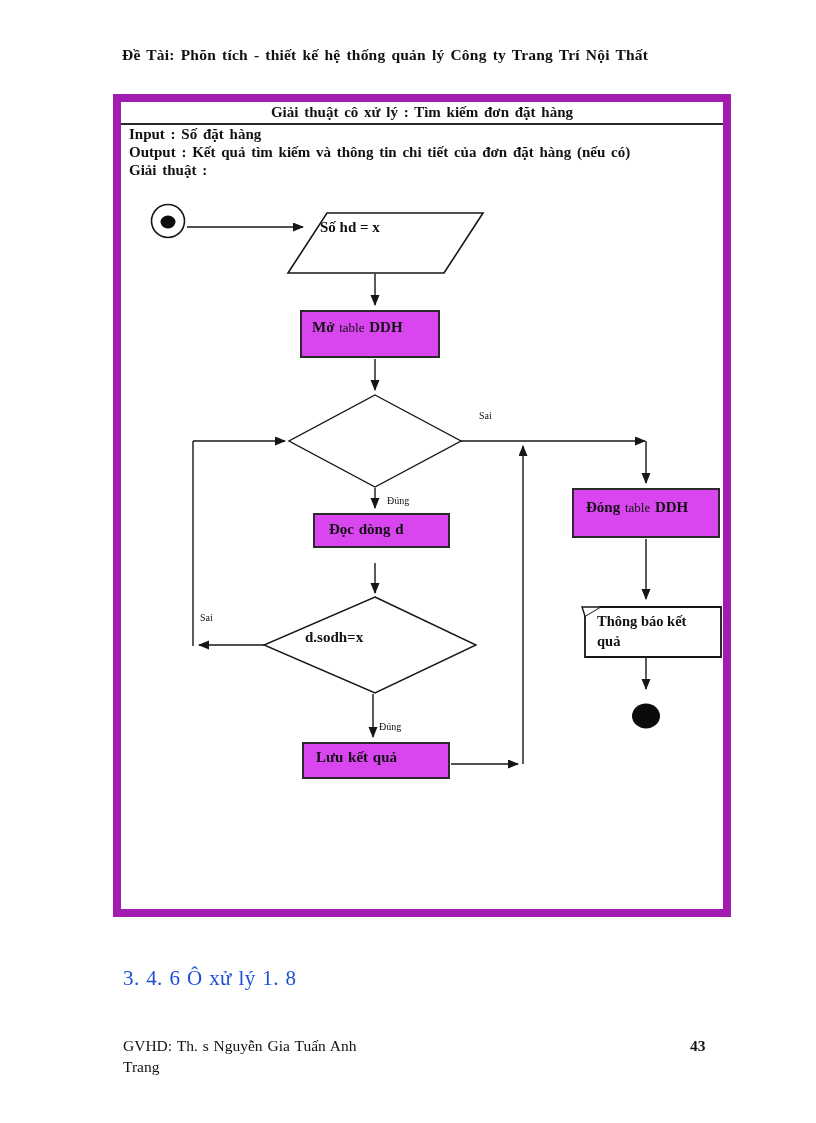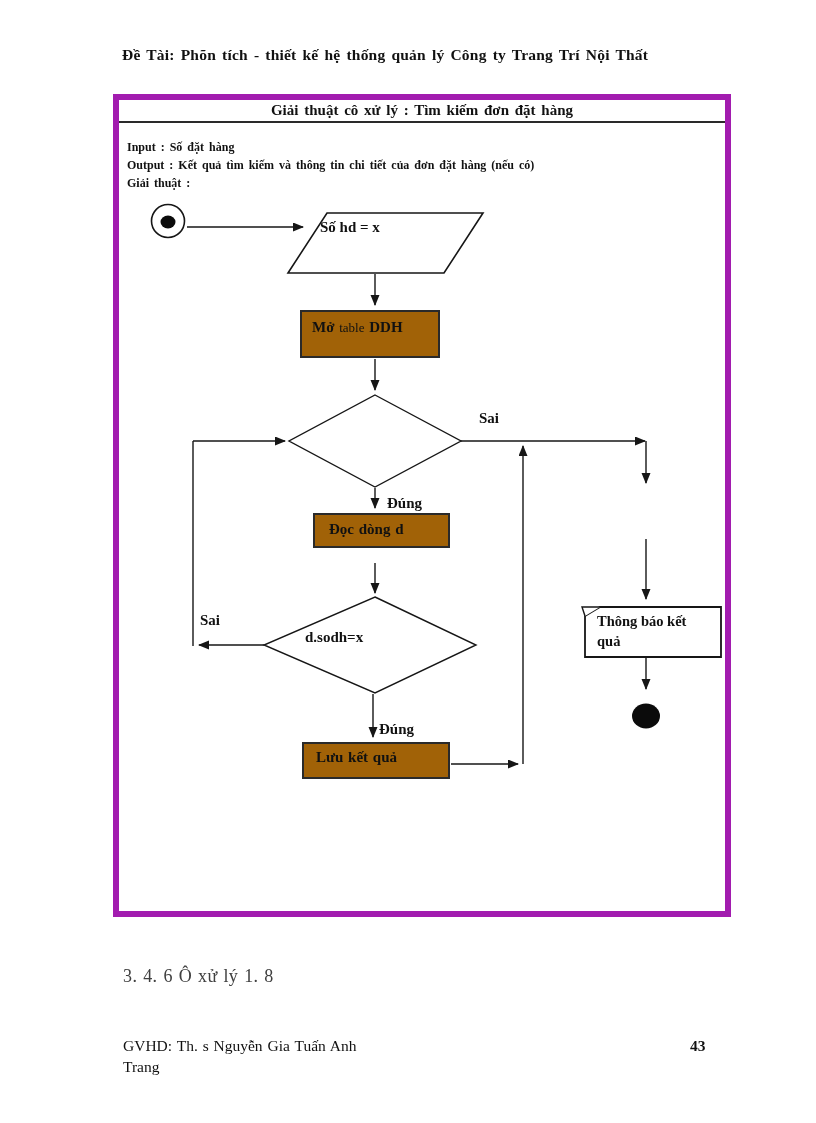--- a/index.html
+++ b/index.html
@@ -12,41 +12,41 @@
     overflow:hidden;
   }
   .abs{position:absolute;}
   .doc-header{
     left:122px;top:46px;width:640px;
     font-size:15.5px;font-weight:bold;word-spacing:2px;
     white-space:nowrap;letter-spacing:.2px;
   }
   .panel{
     left:113px;top:94px;width:618px;height:823px;
-    border:6px solid #a21caf;box-sizing:border-box;
+    border:8px solid #a21caf;box-sizing:border-box;
   }
   .panel-title{
     height:21px;line-height:21px;border-bottom:2px solid #2a2a2a;
     text-align:center;font-size:15px;font-weight:bold;word-spacing:2px;
     white-space:nowrap;
   }
-  .panel-info{padding:15px 8px 0 8px;font-size:12px;font-weight:bold;word-spacing:2px;}
+  .panel-info{padding:0 8px 0 8px;font-size:15px;font-weight:bold;word-spacing:2px;}
   .panel-info div{line-height:18px;white-space:nowrap;}
   svg.flow{left:0;top:0;width:816px;height:1123px;}
   .node-rect{
-    border:2px solid #2a2a2a;box-sizing:border-box;background:#a16207;
+    border:2px solid #2a2a2a;box-sizing:border-box;background:#d946ef;
     font-size:15px;font-weight:bold;white-space:nowrap;word-spacing:1px;
   }
   .kw{font-weight:normal;font-size:13px;}
-  .flabel{font-size:15px;font-weight:bold;white-space:nowrap;}
+  .flabel{font-size:10px;font-weight:normal;white-space:nowrap;}
   .centered{}
   .node-text{font-size:15px;font-weight:bold;white-space:nowrap;}
   .note-text{font-size:14.5px;font-weight:bold;line-height:20px;white-space:nowrap;}
   .section-heading{
-    left:123px;top:966px;font-size:18px;color:#404040;
+    left:123px;top:966px;font-size:21px;color:#1d4ed8;
     letter-spacing:.4px;word-spacing:1px;white-space:nowrap;
   }
   .footer-line1{left:123px;top:1037px;font-size:15.5px;white-space:nowrap;word-spacing:1px;}
   .footer-line2{left:123px;top:1058px;font-size:15.5px;white-space:nowrap;}
   .page-num{left:690px;top:1037px;font-size:15.5px;font-weight:bold;}
 </style>
 </head>
 <body>
 
 <div class="page">
@@ -115,20 +115,25 @@
   </div>
 
   <div class="abs node-rect" style="left:313px;top:513px;width:137px;height:35px;padding:6px 0 0 14px;">
     <span>Đọc dòng d</span>
   </div>
 
   <div class="abs node-rect" style="left:302px;top:742px;width:148px;height:37px;padding:5px 0 8px 12px;">
     <span>Lưu kết quả</span>
   </div>
 
+  <div class="abs node-rect" style="left:572px;top:488px;width:148px;height:50px;padding:9px 0 0 12px;">
+    <span>Đóng</span>
+    <span class="kw">table</span>
+    <span>DDH</span>
+  </div>
 
   <div class="abs node-text centered" style="left:320px;top:219px;width:150px;">Số hd = x</div>
 
 
   <div class="abs node-text centered" style="left:305px;top:629px;width:140px;">d.sodh=x</div>
 
   <div class="abs" style="left:597px;top:611px;">
     <div class="note-text">Thông báo kết</div>
     <div class="note-text">quả</div>
   </div>

